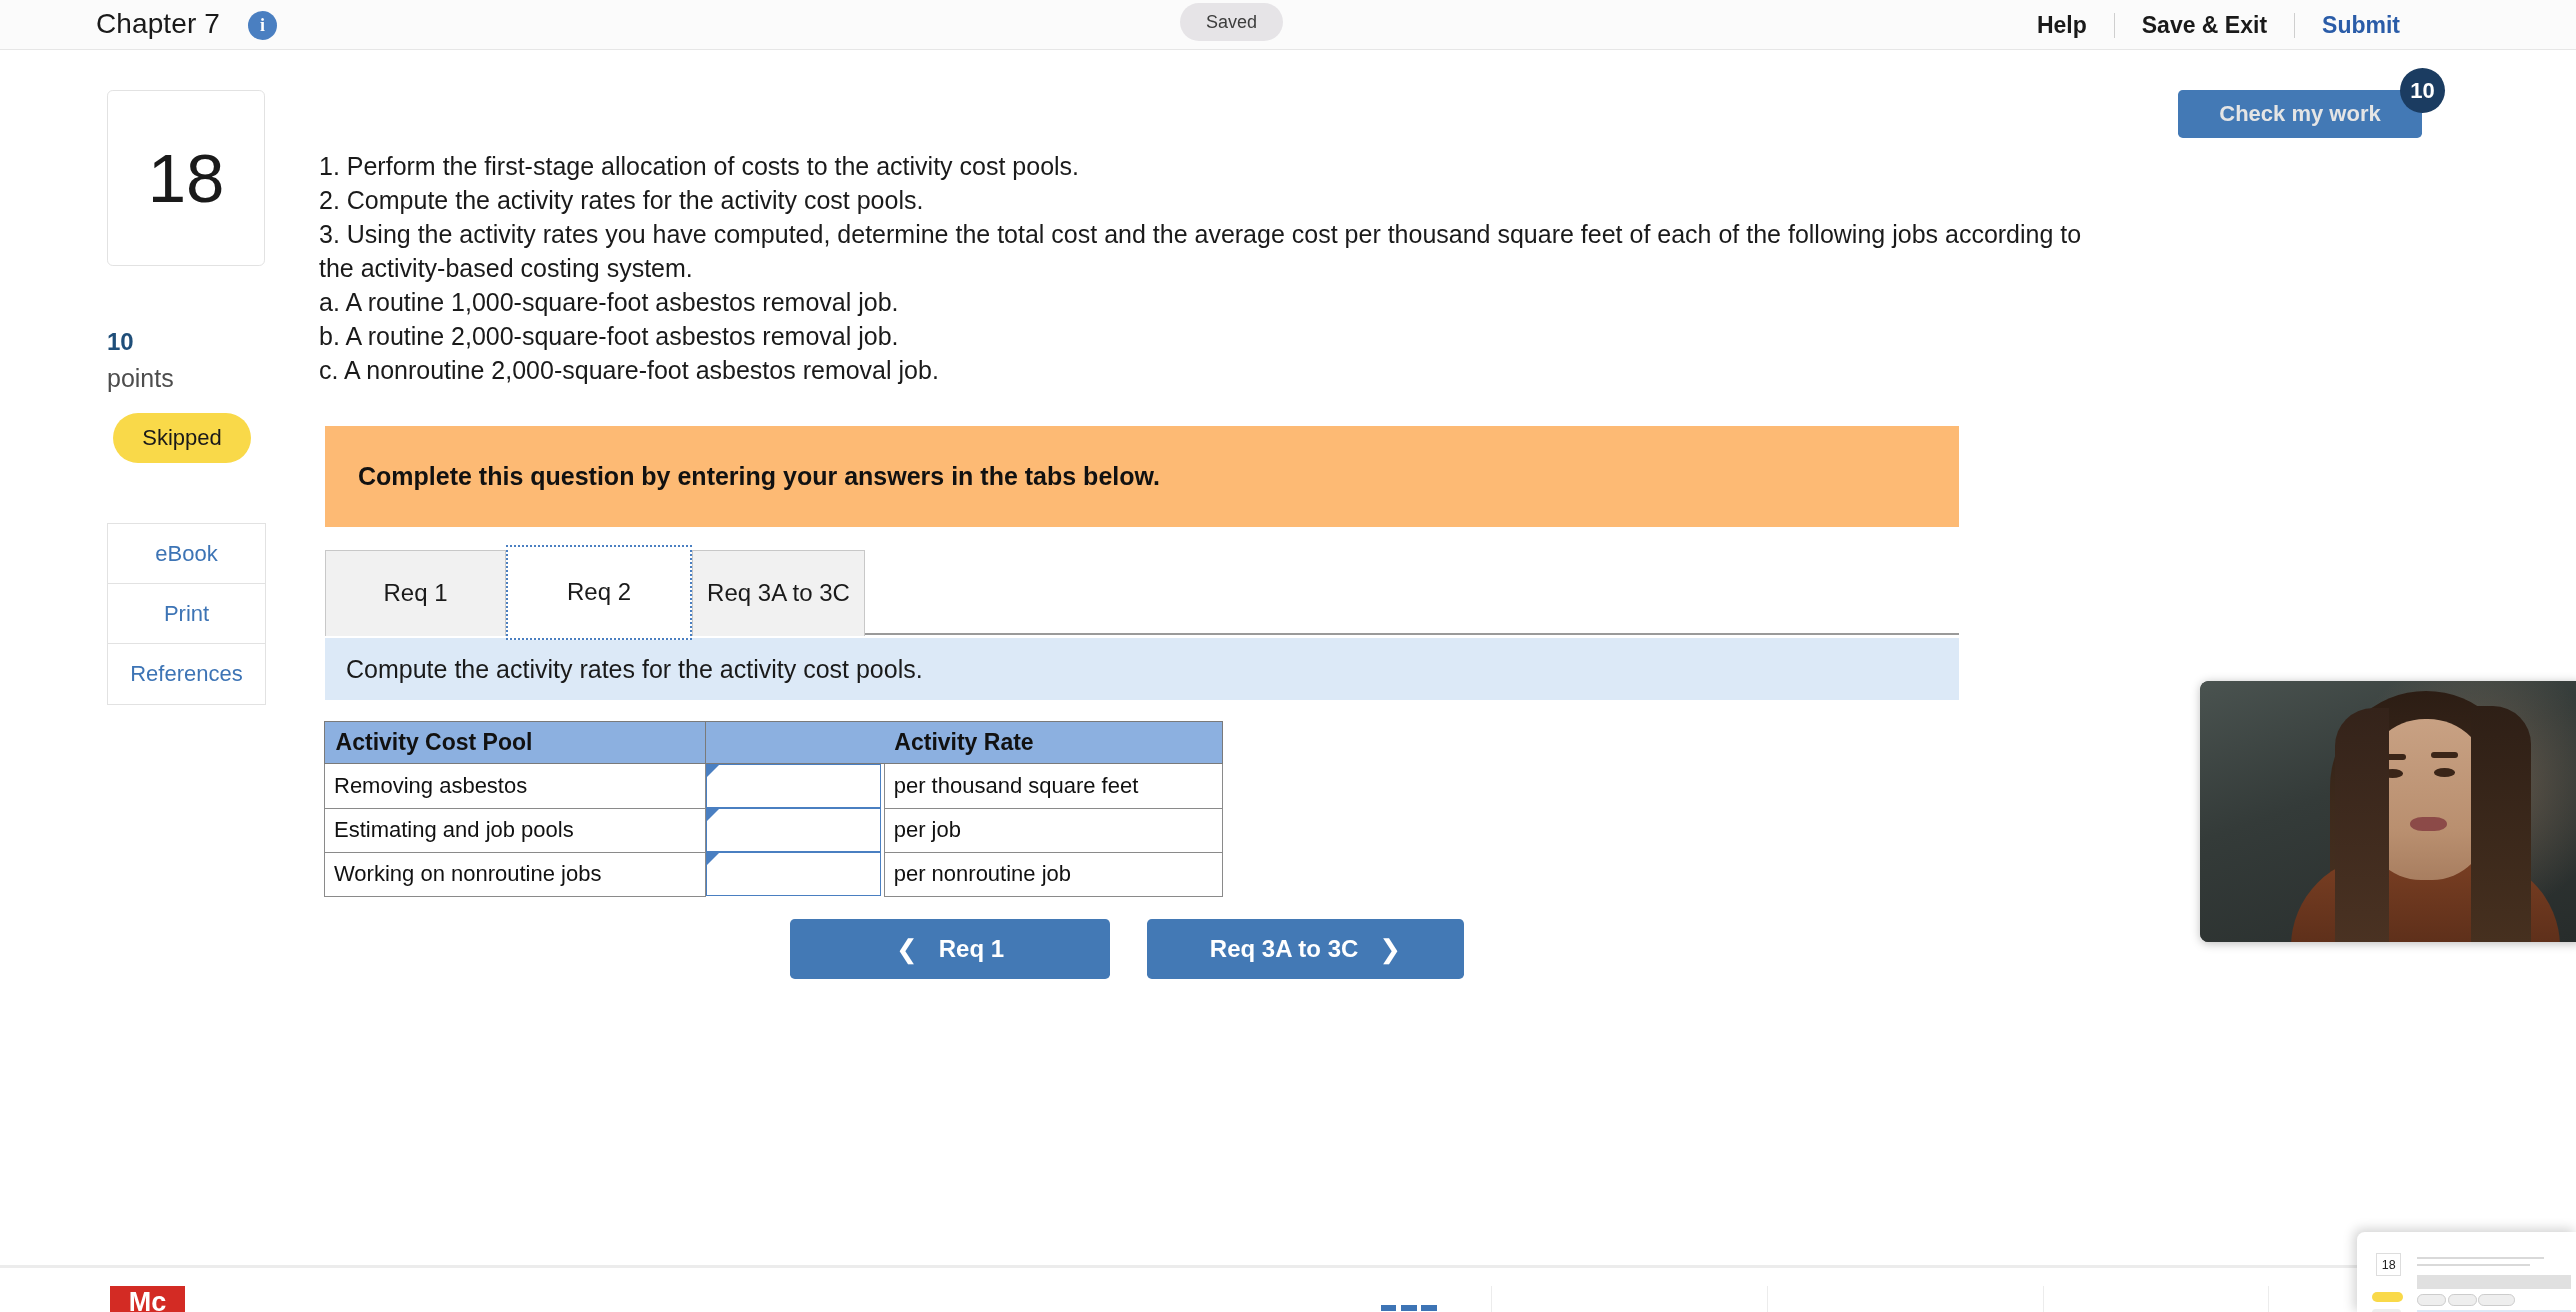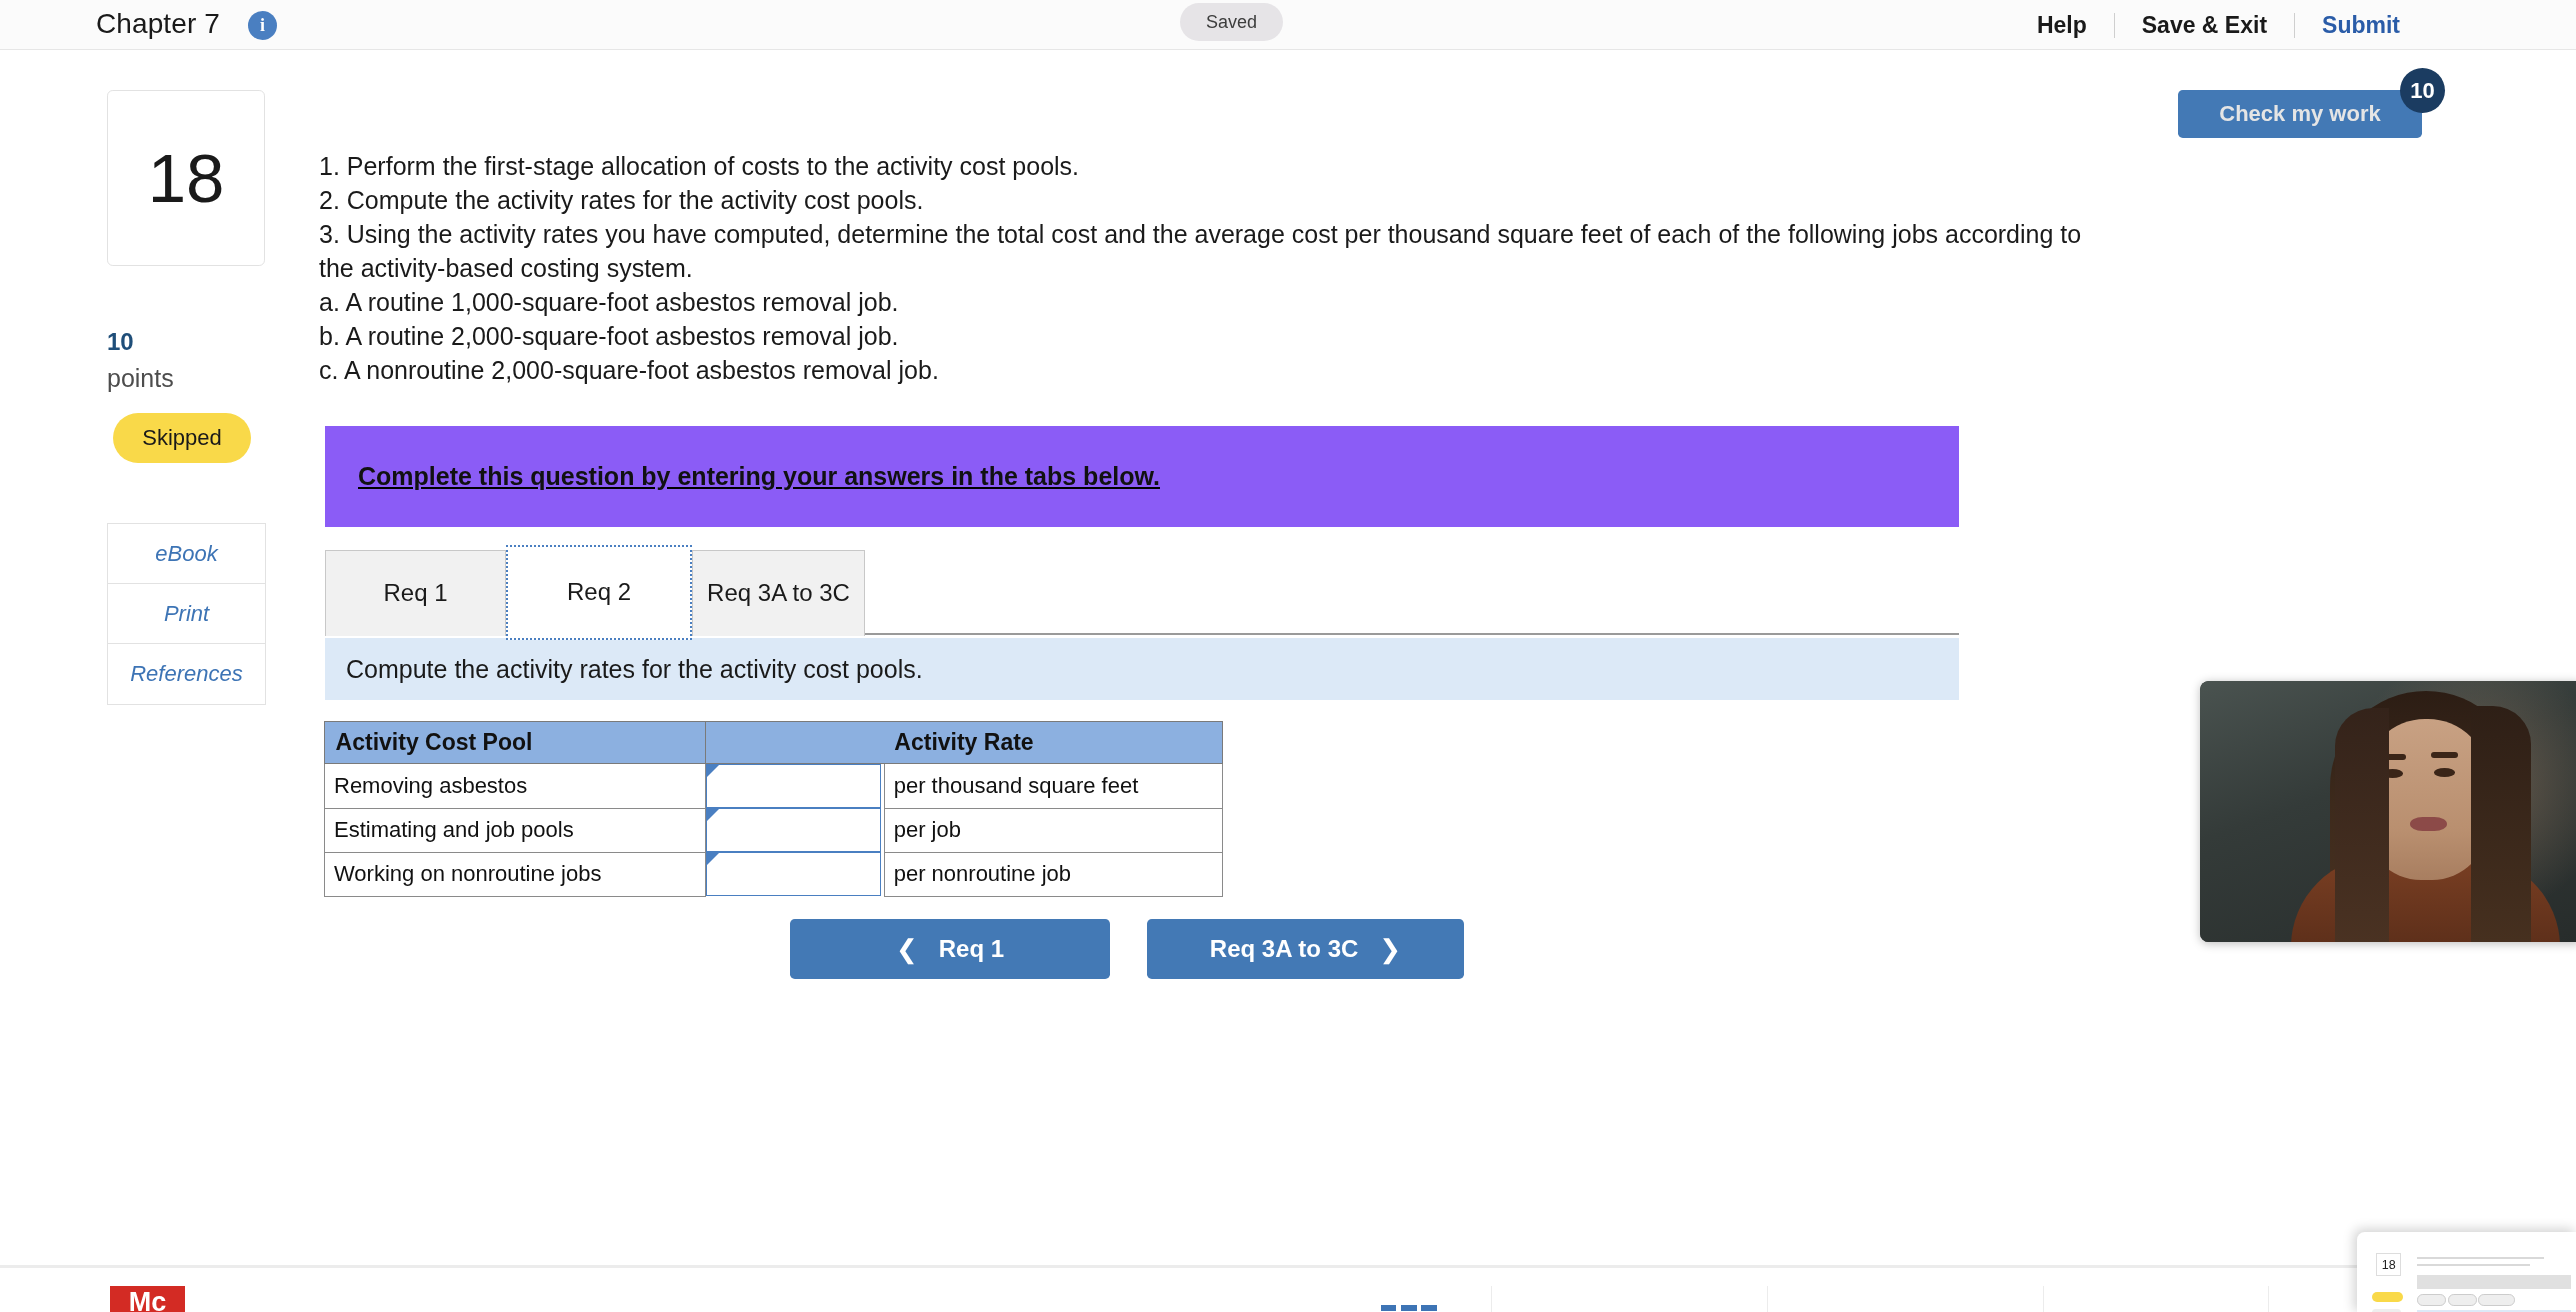--- a/index.html
+++ b/index.html
@@ -74,40 +74,40 @@
     font-size:25px; color:#4d4d4d;
   }
   .skipped-pill {
     position:absolute; left:113px; top:413px;
     width:138px; height:50px; border-radius:25px;
     background:#f9d949; color:#1a1a1a; font-size:22px;
     display:flex; align-items:center; justify-content:center; cursor:pointer;
   }
   .rail-btns {
     position:absolute; left:107px; top:523px; width:159px;
-    border:1px solid #e2e2e2; background:#fff;font-style:italic;
+    border:1px solid #e2e2e2; background:#fff;
   }
   .rail-btn {
     height:60px; display:flex; align-items:center; justify-content:center;
     font-size:22px; color:#3d74b5; cursor:pointer;
     border-bottom:1px solid #e2e2e2;
   }
   .rail-btn:last-child { border-bottom:none; }
 
   
   .q-text {
     position:absolute; left:319px; top:149px; width:1797px;
     font-size:25px; line-height:34px; color:#1a1a1a;
   }
   .q-text div { white-space:normal; }
 
   .gray-banner {
     position:absolute; left:325px; top:426px; width:1634px; height:101px;
-    background:#8b5cf6;
-    display:flex; align-items:center;text-decoration:underline;
+    background:#fdba74;
+    display:flex; align-items:center;
   }
   .gray-banner b {
     margin-left:33px; font-size:25px; color:#111; font-weight:700;
   }
 
   
   .tabs {
     position:absolute; left:325px; top:540px; width:1634px; height:95px;
     border-bottom:2.9px solid #9a9a9a;
   }

